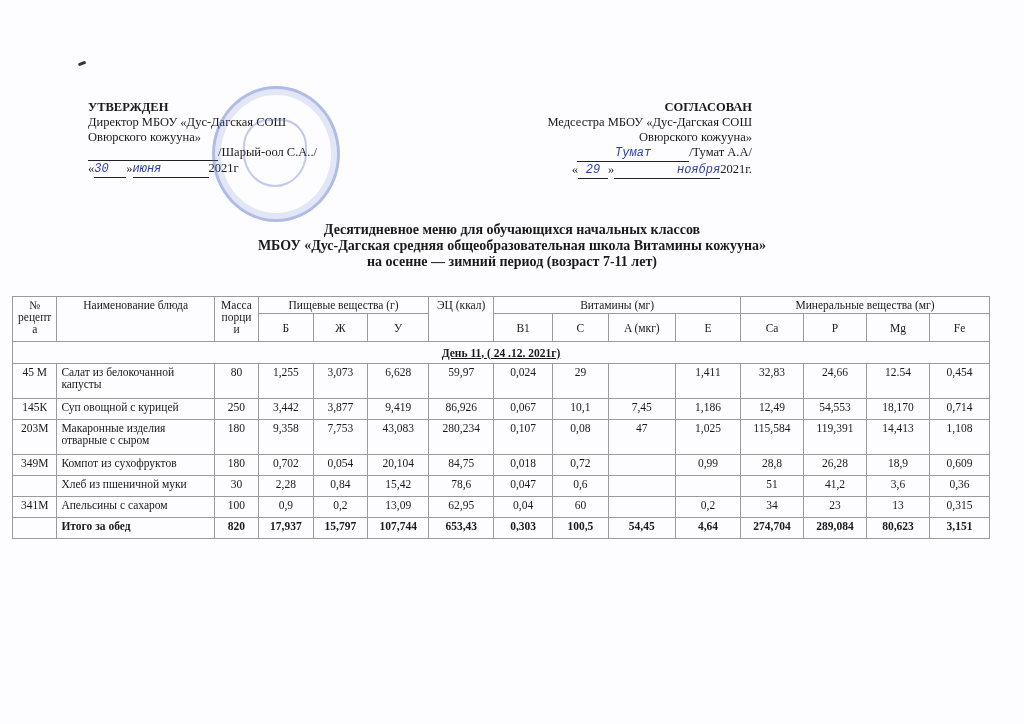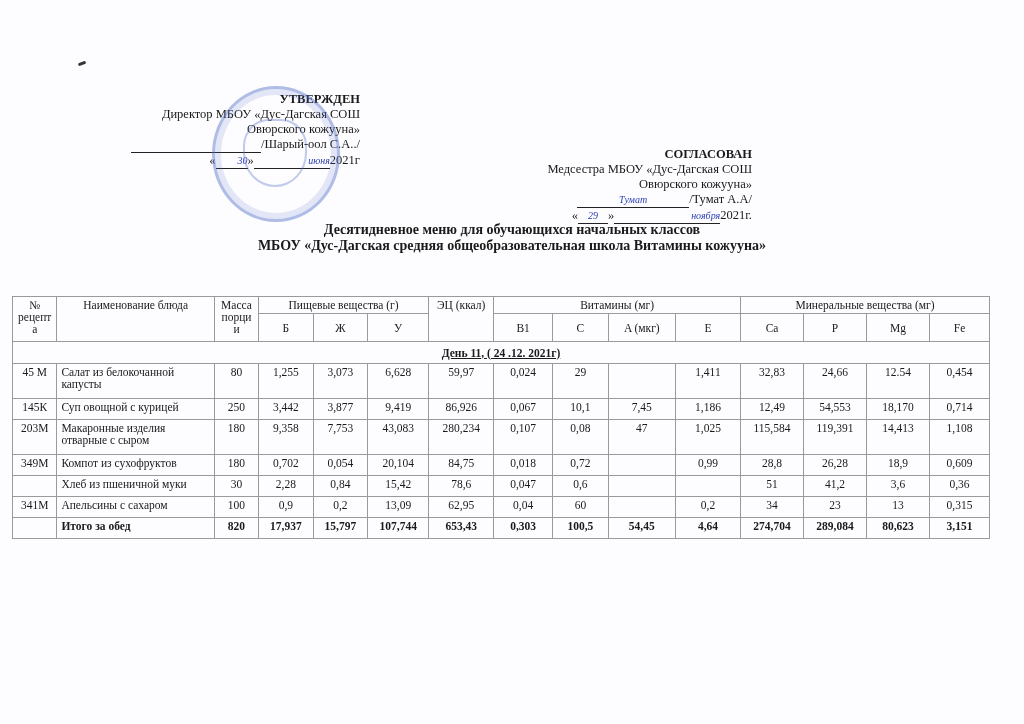--- a/index.html
+++ b/index.html
@@ -1,25 +1,25 @@
 <!DOCTYPE html>
 <html><head>
 <meta charset="utf-8">
 <style>
   html, body { margin: 0; padding: 0; }
   body {
     width: 1024px; height: 724px; background: #fdfcfe; position: relative; overflow: hidden;
     font-family: "Liberation Serif", serif; color: #1a1a1a;
   }
   .mark { position: absolute; left: 78px; top: 62px; width: 8px; height: 3px; background: #333; transform: rotate(-20deg); border-radius: 2px; }
-  .approve { position: absolute; left: 88px; top: 92px; width: 272px; text-align: right; font-size: 12.5px; line-height: 15px; }
-  .agree { position: absolute; left: 480px; top: 100px; width: 272px; text-align: right; font-size: 12.5px; line-height: 15px; margin-top: 47px; }
+  .approve { position: absolute; left: 88px; top: 100px; width: 272px; text-align: left; font-size: 12.5px; line-height: 15px; }
+  .agree { position: absolute; left: 480px; top: 100px; width: 272px; text-align: right; font-size: 12.5px; line-height: 15px; }
   .approve .head, .agree .head { font-weight: bold; }
   .sigline { display: inline-block; border-bottom: 1px solid #222; }
-  .hand { color: #2b3fb0; font-style: italic; font-family: Liberation Serif, serif; font-size: 10px; }
+  .hand { color: #2b3fb0; font-style: italic; font-family: Liberation Mono, monospace; font-size: 12px; }
   .stamp {
     position: absolute; left: 212px; top: 86px; width: 122px; height: 130px; border-radius: 50%;
     border: 3px solid rgba(80,110,200,0.45); box-shadow: inset 0 0 0 6px rgba(80,110,200,0.15);
     pointer-events: none;
   }
   .stamp::after { content: ""; position: absolute; left: 28px; top: 30px; width: 60px; height: 64px; border-radius: 40% 40% 50% 50%; border: 2px solid rgba(80,110,200,0.35); }
   .title { position: absolute; left: 0; top: 222px; width: 1024px; text-align: center; font-weight: bold; font-size: 14px; line-height: 16px; }
   table { position: absolute; left: 12px; top: 296px; width: 978px; border-collapse: collapse; font-size: 11.5px; }
   td, th { border: 1px solid #9a9a9a; padding: 2px 4px; text-align: center; vertical-align: top; font-weight: normal; }
   th { vertical-align: middle; }
@@ -49,20 +49,21 @@
   <div class="head">СОГЛАСОВАН</div>
   <div>Медсестра МБОУ «Дус-Дагская  СОШ</div>
   <div>Овюрского  кожууна»</div>
   <div><span class="sigline hand" style="width:112px; text-align:center;">Тумат</span><span>/Тумат А.А/</span></div>
   <div>«<span class="sigline hand" style="width:30px; text-align:center;">29</span>»<span class="sigline hand" style="width:106px;text-align:right;">ноября</span><span>2021г.</span></div>
 </div>
 
 <div class="title">
   <div>Десятидневное меню для обучающихся начальных классов</div>
   <div>МБОУ «Дус-Дагская средняя общеобразовательная школа Витамины кожууна»</div>
+  <div>на осенне — зимний период (возраст 7-11 лет)</div>
 </div>
 
 <table>
   <colgroup>
     <col style="width:40px">
       <col style="width:150px">
       <col style="width:42px">
     <col style="width:52px">
       <col style="width:52px">
       <col style="width:58px">

